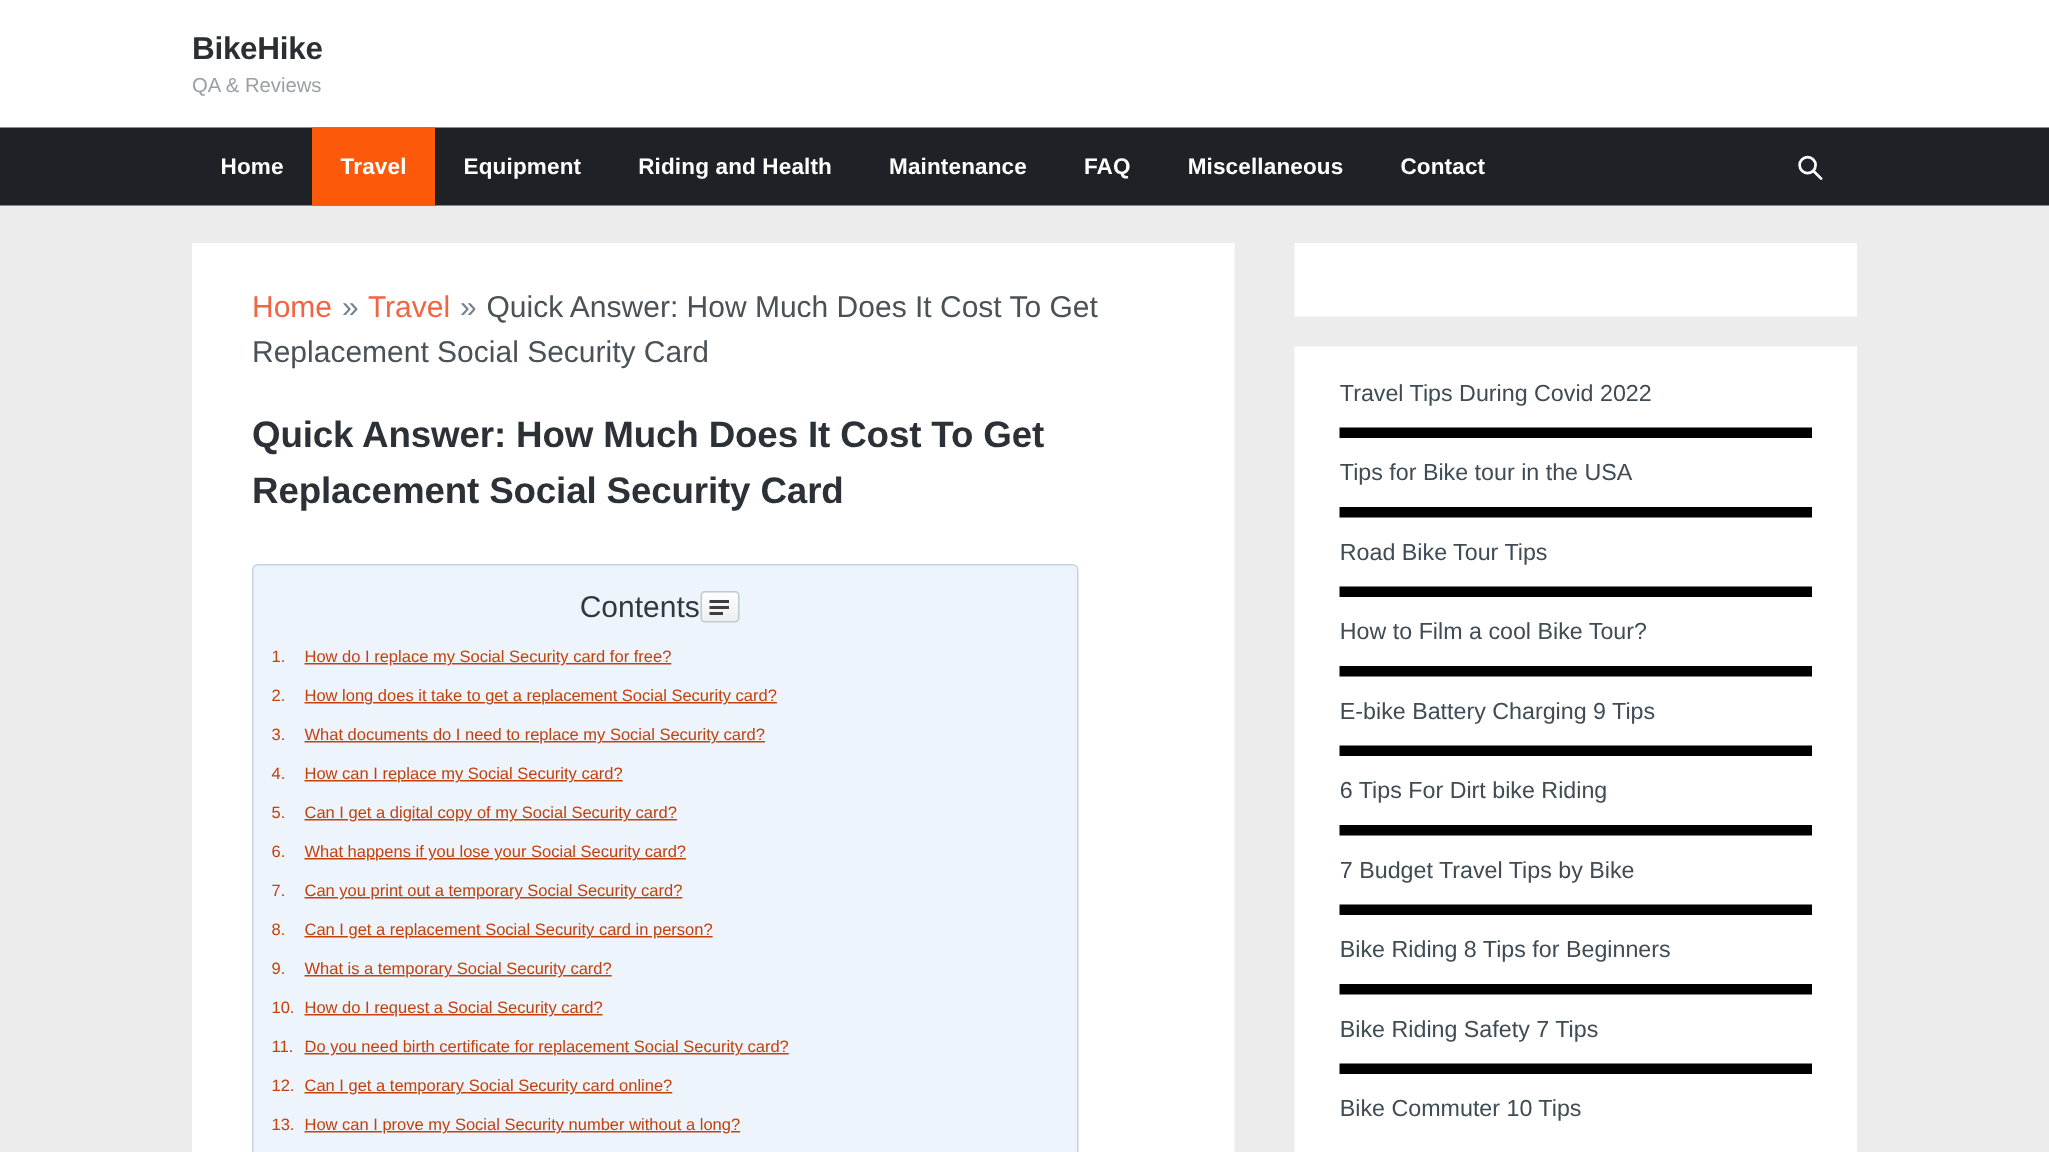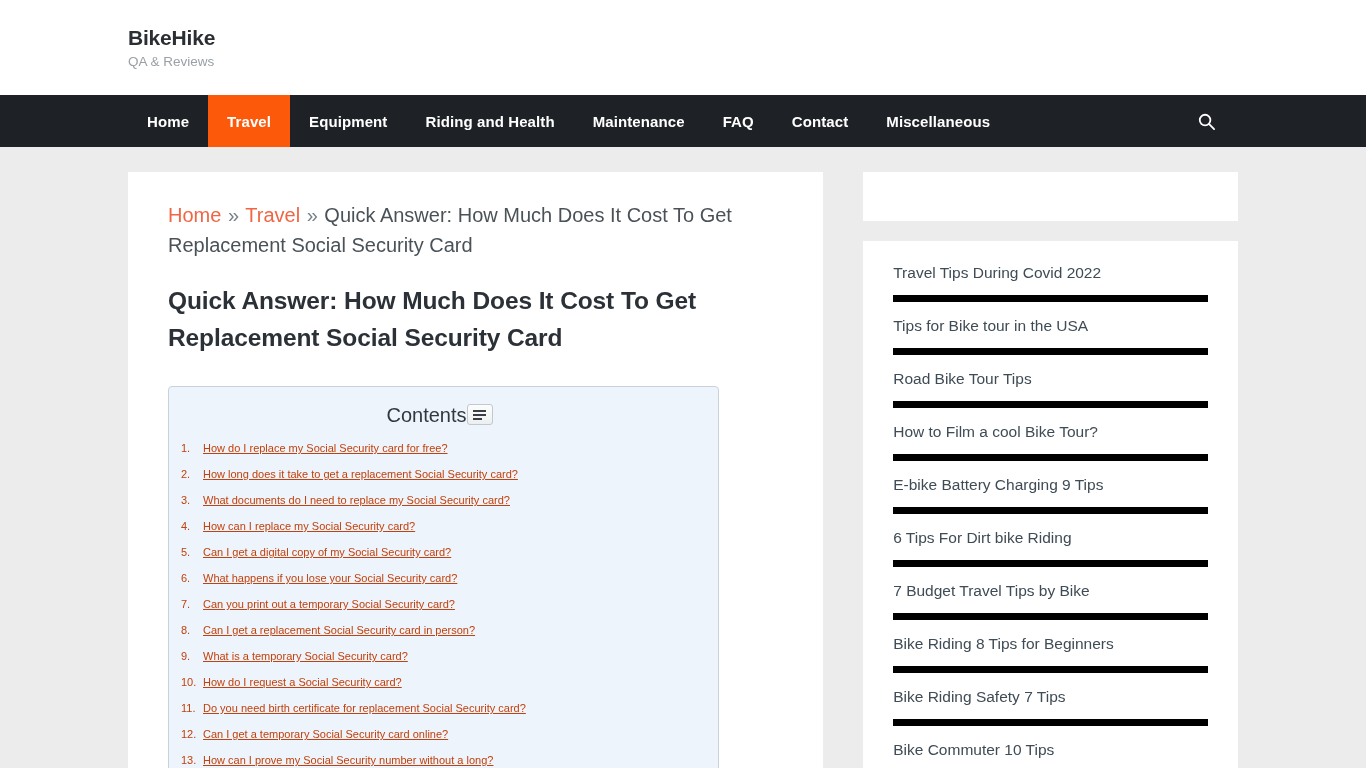--- a/index.html
+++ b/index.html
@@ -8,21 +8,21 @@
     width: 1366px; height: 768px;
     overflow: hidden;
     background: #ececec;
     font-family: "Liberation Sans", sans-serif;
     -webkit-font-smoothing: antialiased;
   }
 
   
   .site-header {
     background: #ffffff;
-    height: 95px;
+    height: 85px;
     padding: 0 128px;
     display: flex;
     flex-direction: column;
     justify-content: center;
   }
   .site-title {
     font-size: 21px;
     font-weight: bold;
     color: #2b2f33;
     line-height: 1.2;
@@ -209,22 +209,22 @@
 </header>
 
 <nav class="main-nav">
   <ul class="nav-list" id="nav-list">
       <li class="nav-item">Home</li>
       <li class="nav-item active">Travel</li>
       <li class="nav-item">Equipment</li>
       <li class="nav-item">Riding and Health</li>
       <li class="nav-item">Maintenance</li>
       <li class="nav-item">FAQ</li>
+      <li class="nav-item">Miscellaneous</li>
       <li class="nav-item">Contact</li>
-      <li class="nav-item">Miscellaneous</li>
     </ul>
   <div class="nav-search">
     <span>
       <svg width="19" height="19" viewBox="0 0 20 20" fill="none" stroke="#ffffff" stroke-width="1.9">
         <circle cx="8.5" cy="8.5" r="5.6"></circle>
         <line x1="12.8" y1="12.8" x2="18" y2="18" stroke-linecap="round"></line>
       </svg>
     </span>
   </div>
 </nav>

